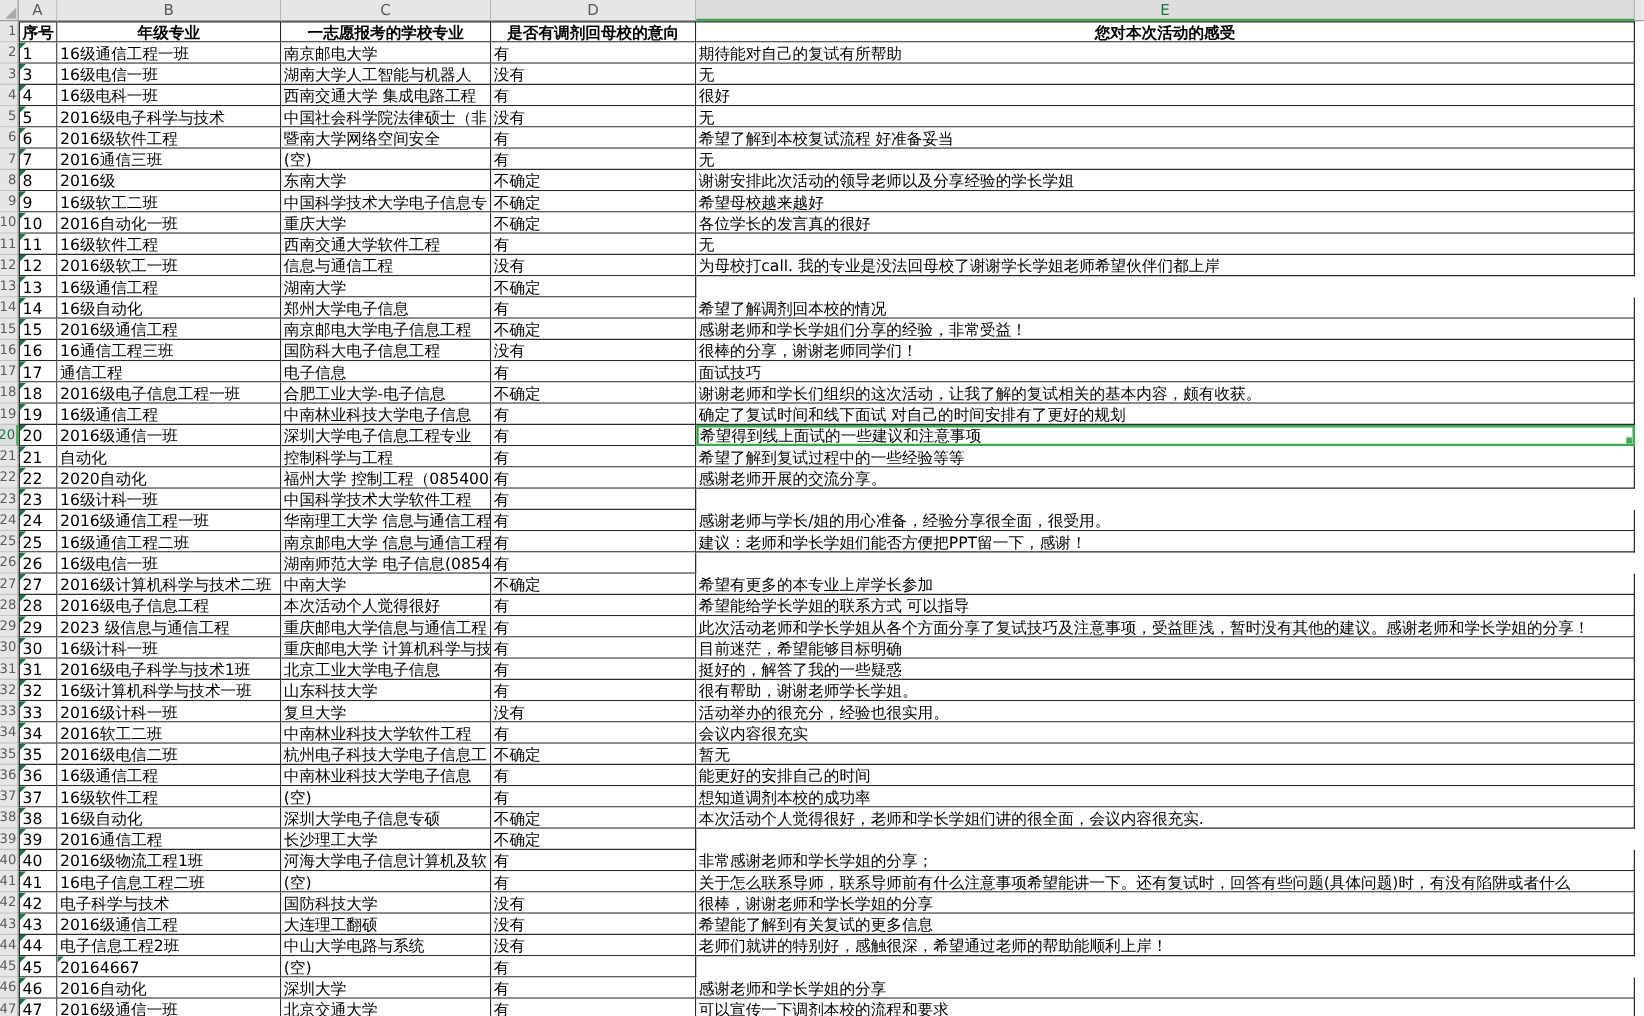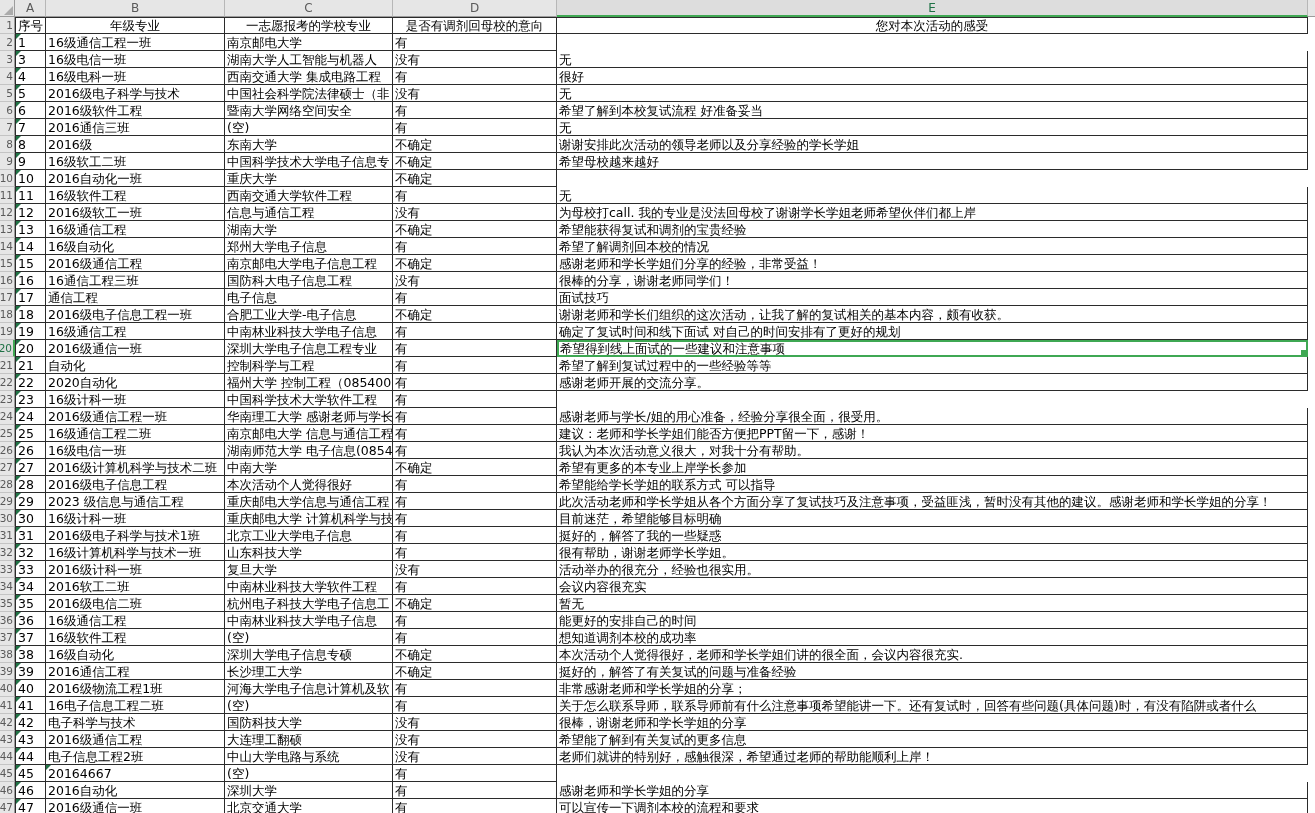--- a/index.html
+++ b/index.html
@@ -27,21 +27,21 @@
   .row { display:flex; height:17px; }
   .rh { background:#E6E6E6; border-right:1px solid #9C9C9C; border-bottom:1px solid #C4C4C4;
     color:#5A5A5A; font-size:10.5px; display:flex; align-items:center; justify-content:flex-end;
     padding-right:1px; overflow:hidden; }
   .rh.sel { color:#1E7145; border-right:2px solid #3FA853; background:#DDDDDD; }
 
   .cell { position:relative; border-right:1px solid #2b2b2b; border-bottom:1px solid #2b2b2b;
     font-size:12.5px; line-height:15px; color:#000; padding:0 2px; white-space:nowrap;
     overflow:hidden; display:flex; align-items:center; background:#fff; }
   .cell.first-col { border-left:1px solid #2b2b2b; }
-  .hdr-row .cell { font-weight:normal; justify-content:center; border-top:1px solid #2b2b2b; }
+  .hdr-row .cell { font-weight:bold; justify-content:center; border-top:1px solid #2b2b2b; }
   .tri-flag::before { content:""; position:absolute; left:0; top:0; width:0; height:0;
     border-top:5px solid #217346; border-right:5px solid transparent; }
   .cell.sel-cell { border:2px solid #3FA853; padding:0 1px; }
   .cell.sel-cell::after { content:""; position:absolute; right:-1px; bottom:-1px;
     width:5px; height:5px; background:#3FA853; border:1px solid #fff; }
 </style>
 </head>
 <body>
 
 <div class="sheet">
@@ -70,20 +70,21 @@
       <div class="cell w-d">是否有调剂回母校的意向</div>
       <div class="cell w-e">您对本次活动的感受</div>
     </div>
 
   <div class="row">
         <div class="rh w-rh">2</div>
         <div class="cell first-col w-a tri-flag">1</div>
         <div class="cell w-b">16级通信工程一班</div>
         <div class="cell w-c">南京邮电大学</div>
         <div class="cell w-d">有</div>
+        <div class="cell w-e">期待能对自己的复试有所帮助</div>
       </div>
       <div class="row">
         <div class="rh w-rh">3</div>
         <div class="cell first-col w-a tri-flag">3</div>
         <div class="cell w-b">16级电信一班</div>
         <div class="cell w-c">湖南大学人工智能与机器人</div>
         <div class="cell w-d">没有</div>
         <div class="cell w-e">无</div>
       </div>
       <div class="row">
@@ -133,20 +134,21 @@
         <div class="cell w-c">中国科学技术大学电子信息专</div>
         <div class="cell w-d">不确定</div>
         <div class="cell w-e">希望母校越来越好</div>
       </div>
       <div class="row">
         <div class="rh w-rh">10</div>
         <div class="cell first-col w-a tri-flag">10</div>
         <div class="cell w-b">2016自动化一班</div>
         <div class="cell w-c">重庆大学</div>
         <div class="cell w-d">不确定</div>
+        <div class="cell w-e">各位学长的发言真的很好</div>
       </div>
       <div class="row">
         <div class="rh w-rh">11</div>
         <div class="cell first-col w-a tri-flag">11</div>
         <div class="cell w-b">16级软件工程</div>
         <div class="cell w-c">西南交通大学软件工程</div>
         <div class="cell w-d">有</div>
         <div class="cell w-e">无</div>
       </div>
       <div class="row">
@@ -156,21 +158,20 @@
         <div class="cell w-c">信息与通信工程</div>
         <div class="cell w-d">没有</div>
         <div class="cell w-e">为母校打call. 我的专业是没法回母校了谢谢学长学姐老师希望伙伴们都上岸</div>
       </div>
       <div class="row">
         <div class="rh w-rh">13</div>
         <div class="cell first-col w-a tri-flag">13</div>
         <div class="cell w-b">16级通信工程</div>
         <div class="cell w-c">湖南大学</div>
         <div class="cell w-d">不确定</div>
-        <div class="cell w-e">希望能获得复试和调剂的宝贵经验</div>
       </div>
       <div class="row">
         <div class="rh w-rh">14</div>
         <div class="cell first-col w-a tri-flag">14</div>
         <div class="cell w-b">16级自动化</div>
         <div class="cell w-c">郑州大学电子信息</div>
         <div class="cell w-d">有</div>
         <div class="cell w-e">希望了解调剂回本校的情况</div>
       </div>
       <div class="row">
@@ -241,39 +242,38 @@
         <div class="rh w-rh">23</div>
         <div class="cell first-col w-a tri-flag">23</div>
         <div class="cell w-b">16级计科一班</div>
         <div class="cell w-c">中国科学技术大学软件工程</div>
         <div class="cell w-d">有</div>
       </div>
       <div class="row">
         <div class="rh w-rh">24</div>
         <div class="cell first-col w-a tri-flag">24</div>
         <div class="cell w-b">2016级通信工程一班</div>
-        <div class="cell w-c">华南理工大学 感谢老师与学长</div>
+        <div class="cell w-c">华南理工大学 信息与通信工程</div>
         <div class="cell w-d">有</div>
         <div class="cell w-e">感谢老师与学长/姐的用心准备，经验分享很全面，很受用。</div>
       </div>
       <div class="row">
         <div class="rh w-rh">25</div>
         <div class="cell first-col w-a tri-flag">25</div>
         <div class="cell w-b">16级通信工程二班</div>
         <div class="cell w-c">南京邮电大学 信息与通信工程</div>
         <div class="cell w-d">有</div>
         <div class="cell w-e">建议：老师和学长学姐们能否方便把PPT留一下，感谢！</div>
       </div>
       <div class="row">
         <div class="rh w-rh">26</div>
         <div class="cell first-col w-a tri-flag">26</div>
         <div class="cell w-b">16级电信一班</div>
         <div class="cell w-c">湖南师范大学 电子信息(0854</div>
         <div class="cell w-d">有</div>
-        <div class="cell w-e">我认为本次活动意义很大，对我十分有帮助。</div>
       </div>
       <div class="row">
         <div class="rh w-rh">27</div>
         <div class="cell first-col w-a tri-flag">27</div>
         <div class="cell w-b">2016级计算机科学与技术二班</div>
         <div class="cell w-c">中南大学</div>
         <div class="cell w-d">不确定</div>
         <div class="cell w-e">希望有更多的本专业上岸学长参加</div>
       </div>
       <div class="row">
@@ -363,21 +363,20 @@
         <div class="cell w-c">深圳大学电子信息专硕</div>
         <div class="cell w-d">不确定</div>
         <div class="cell w-e">本次活动个人觉得很好，老师和学长学姐们讲的很全面，会议内容很充实.</div>
       </div>
       <div class="row">
         <div class="rh w-rh">39</div>
         <div class="cell first-col w-a tri-flag">39</div>
         <div class="cell w-b">2016通信工程</div>
         <div class="cell w-c">长沙理工大学</div>
         <div class="cell w-d">不确定</div>
-        <div class="cell w-e">挺好的，解答了有关复试的问题与准备经验</div>
       </div>
       <div class="row">
         <div class="rh w-rh">40</div>
         <div class="cell first-col w-a tri-flag">40</div>
         <div class="cell w-b">2016级物流工程1班</div>
         <div class="cell w-c">河海大学电子信息计算机及软</div>
         <div class="cell w-d">有</div>
         <div class="cell w-e">非常感谢老师和学长学姐的分享；</div>
       </div>
       <div class="row">

